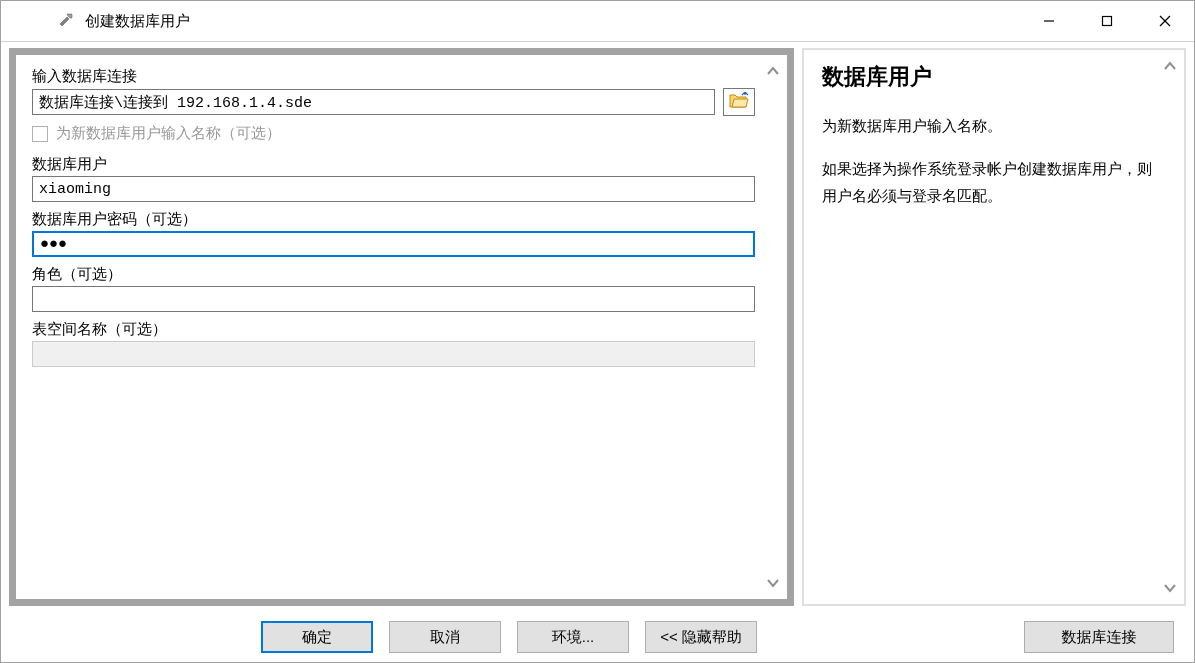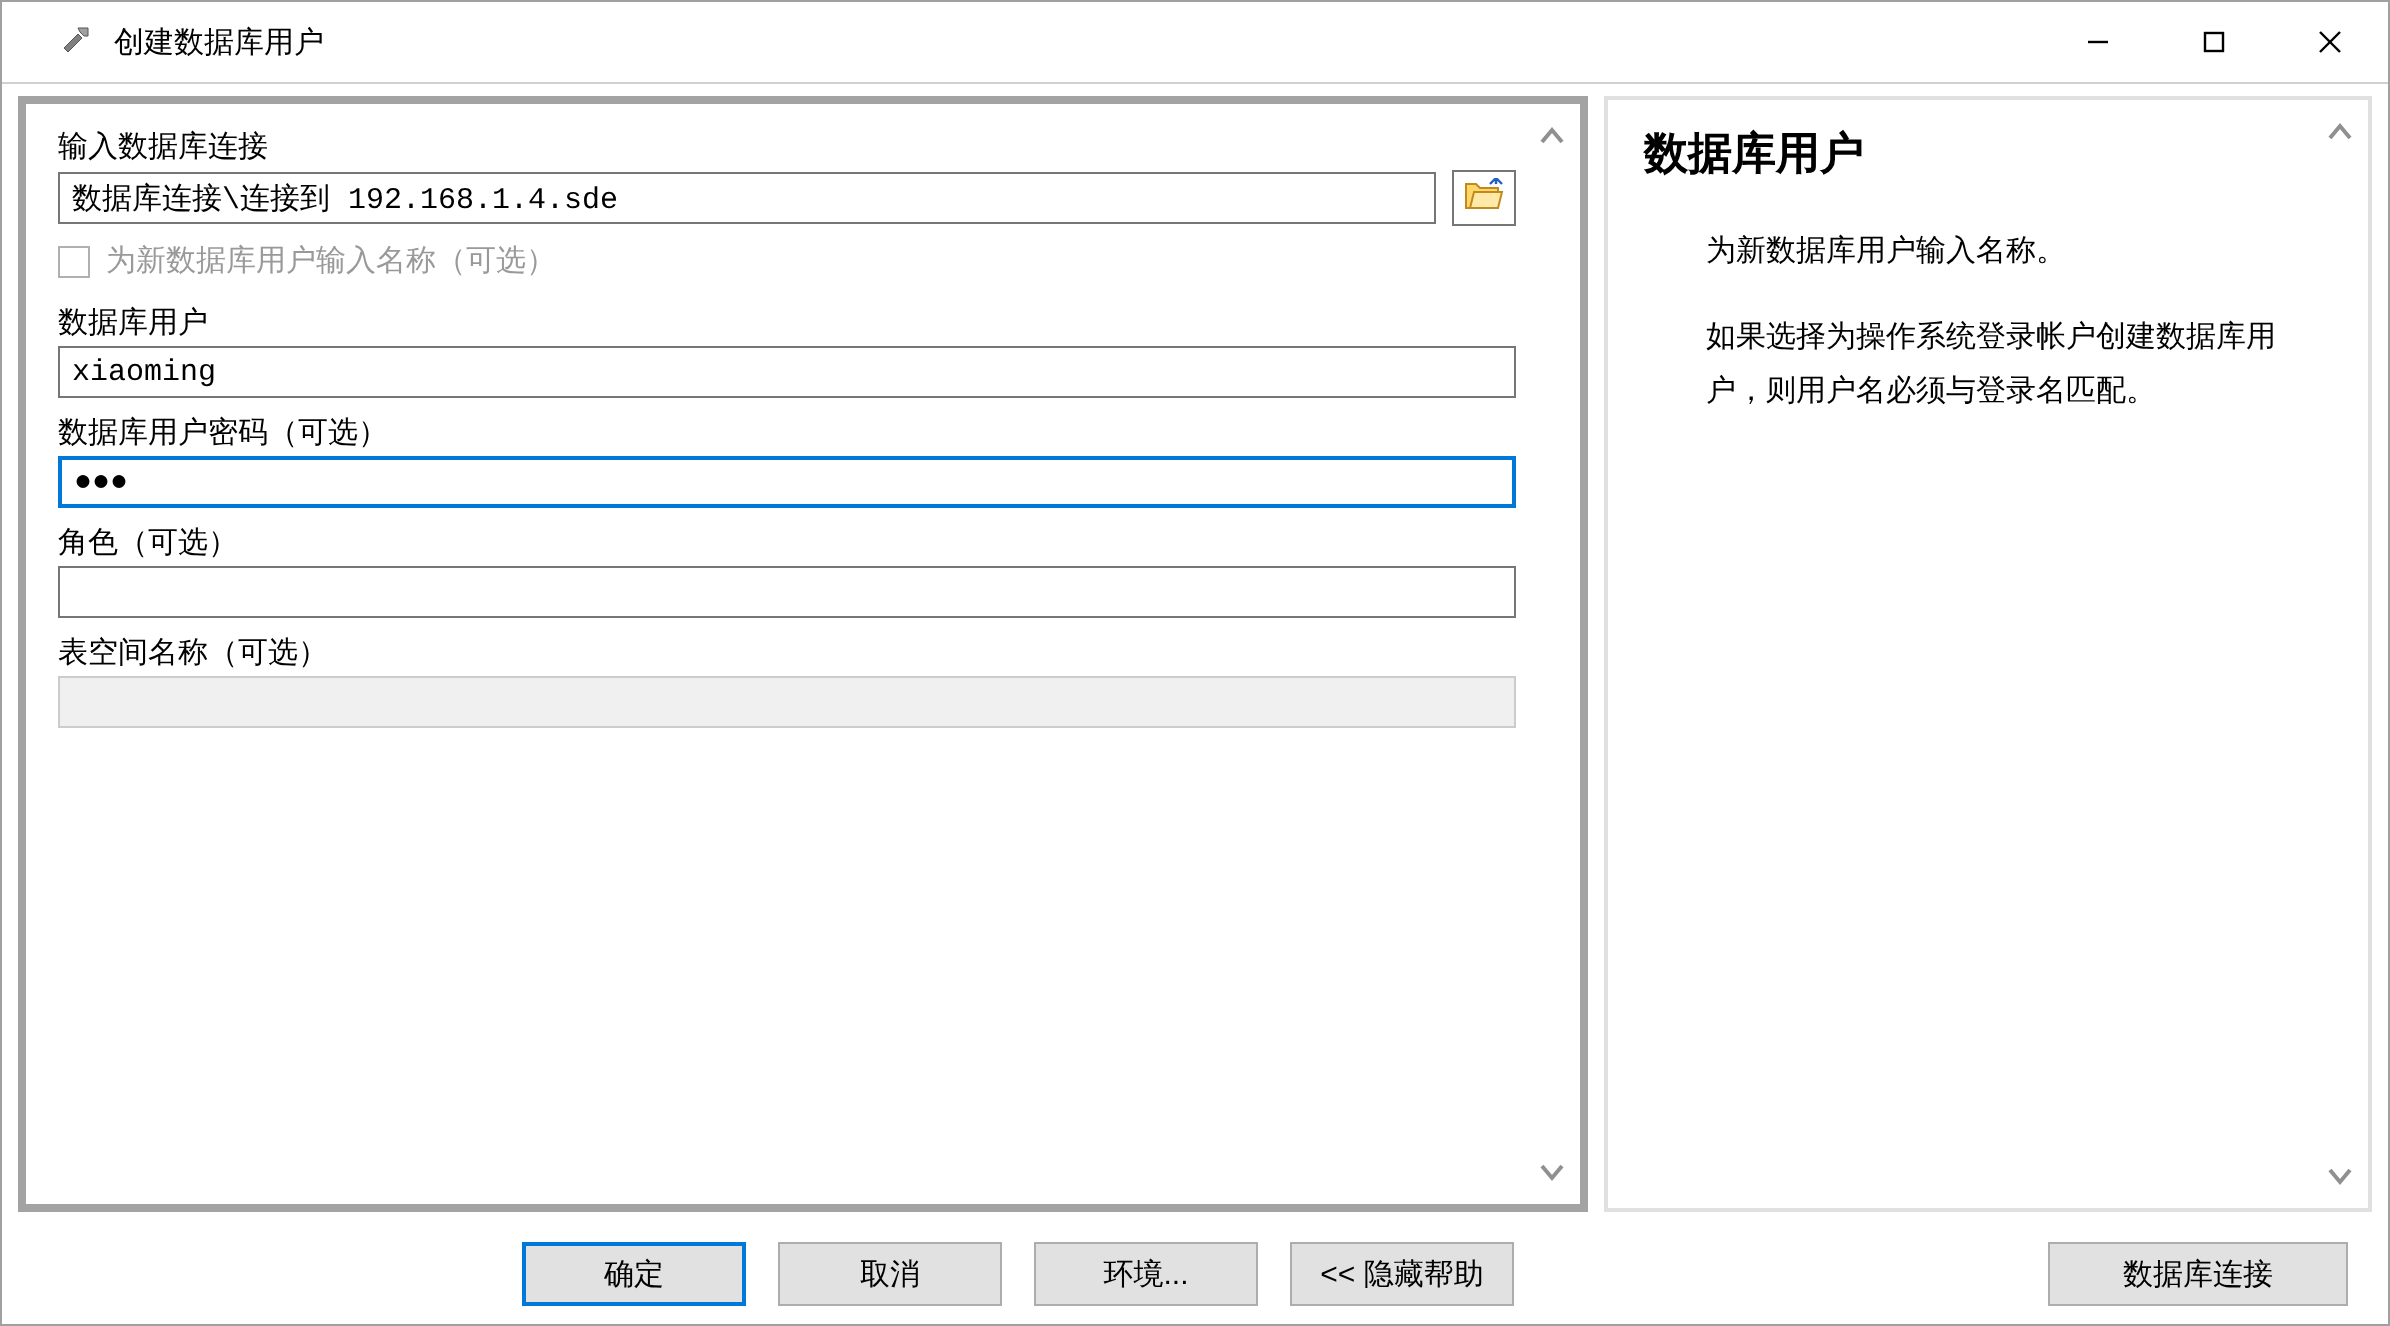--- a/index.html
+++ b/index.html
@@ -21,20 +21,21 @@
       display: flex;
       flex-direction: column;
       border: 1px solid #a0a0a0;
     }
     .titlebar {
       height: 40px;
       display: flex;
       align-items: center;
       padding-left: 28px;
       background: #ffffff;
+      margin-left: 28px;
     }
     .titlebar-icon {
       width: 20px;
       height: 20px;
       margin-right: 8px;
       display: flex;
       align-items: center;
       justify-content: center;
     }
     .titlebar-title {
@@ -55,21 +56,21 @@
       cursor: pointer;
     }
     .content {
       flex: 1;
       display: flex;
       border-top: 1px solid #d0d0d0;
       overflow: hidden;
     }
     .left-panel {
       flex: 1;
-      border: 4px solid #a3a3a3;
+      border: 7px solid #a3a3a3;
       margin: 6px 4px 6px 8px;
       padding: 12px 8px 12px 16px;
       position: relative;
       overflow: visible;
       background: #ffffff;
     }
     .left-inner {
       padding-right: 24px;
     }
     .scroll-indicator {
@@ -97,21 +98,20 @@
       margin-bottom: 20px;
       color: #000;
     }
     .help-body {
       font-size: 15px;
       line-height: 1.8;
       color: #000;
     }
     .help-body p {
       margin-bottom: 16px;
-      margin-left: 31px;
     }
     .form-group {
       margin-bottom: 8px;
     }
     .form-label {
       display: block;
       font-size: 15px;
       color: #000;
       margin-bottom: 2px;
     }

